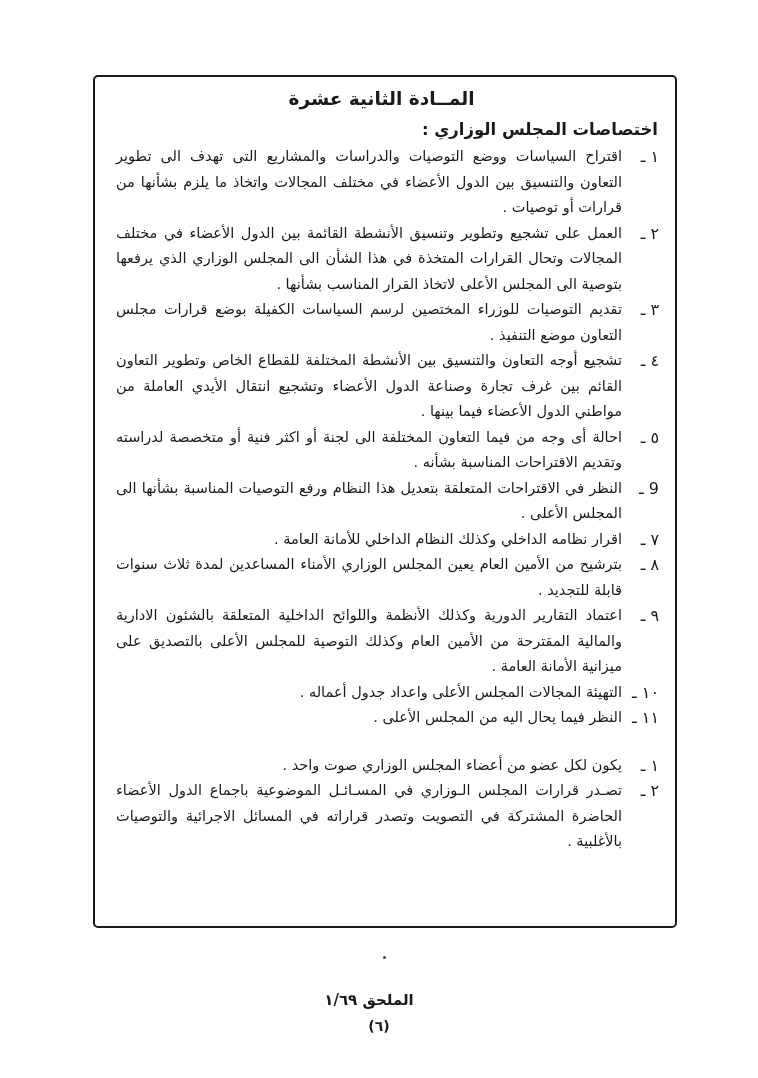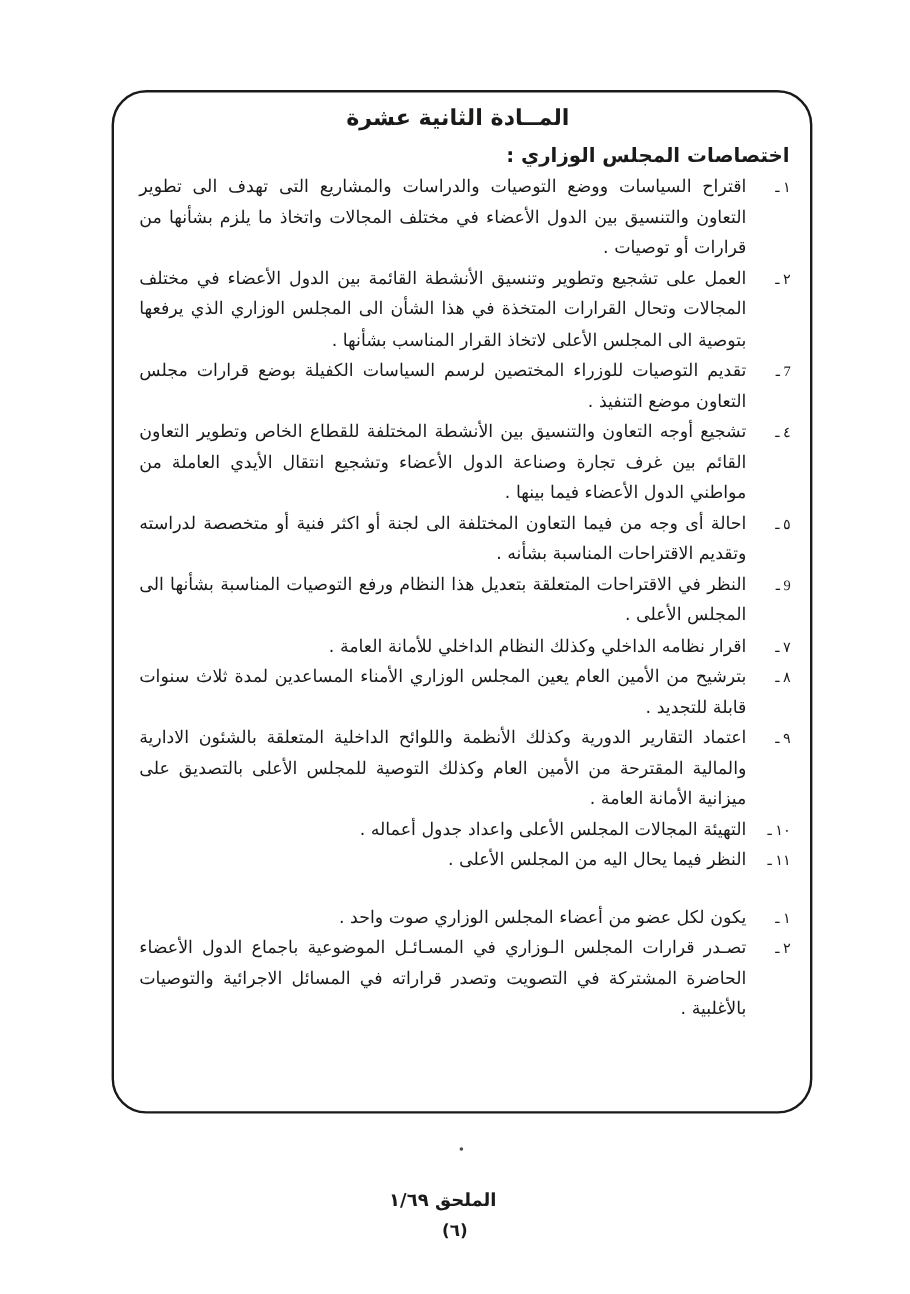--- a/index.html
+++ b/index.html
@@ -9,21 +9,21 @@
     font-family: "DejaVu Sans", sans-serif;
     color: var(--ink, #1c1a18);
   }
   body { position: relative; overflow: hidden; }
 
   .frame {
     position: absolute;
     left: 93px; top: 75px;
     width: 584px; height: 853px;
     border: 2px solid var(--ink, #1c1a18);
-    border-radius: 29px;
+    border-radius: 5px;
     padding: 8px 16px 8px 9px;
     direction: rtl;
     overflow: hidden;
   }
 
   .article-title {
     text-align: center;
     font-size: 18.5px;
     font-weight: bold;
     margin-top: 3px;
@@ -40,22 +40,21 @@
   .items { width: 100%; }
   .item {
     display: flex;
     align-items: flex-start;
     font-size: 14.5px;
     line-height: 25.5px;
   }
   .num {
     flex: 0 0 37px;
     white-space: nowrap;
-    font-size: 12px;
-    font-family: Liberation Serif, serif;
+    font-size: 16px;
   }
   .txt {
     flex: 1;
     text-align: justify;
     text-justify: inter-word;
     margin-left: 12px;
   }
 
   .stray-mark {
     position: absolute;
@@ -94,21 +93,21 @@
     <div class="items">
       <div class="item">
         <span class="num">١ ـ</span>
         <span class="txt">اقتراح السياسات ووضع التوصيات والدراسات والمشاريع التى تهدف الى تطوير التعاون والتنسيق بين الدول الأعضاء في مختلف المجالات واتخاذ ما يلزم بشأنها من قرارات أو توصيات .</span>
       </div>
       <div class="item">
         <span class="num">٢ ـ</span>
         <span class="txt">العمل على تشجيع وتطوير وتنسيق الأنشطة القائمة بين الدول الأعضاء في مختلف المجالات وتحال القرارات المتخذة في هذا الشأن الى المجلس الوزاري الذي يرفعها بتوصية الى المجلس الأعلى لاتخاذ القرار المناسب بشأنها .</span>
       </div>
       <div class="item">
-        <span class="num">7 ـ</span>
+        <span class="num">٣ ـ</span>
         <span class="txt">تقديم التوصيات للوزراء المختصين لرسم السياسات الكفيلة بوضع قرارات مجلس التعاون موضع التنفيذ .</span>
       </div>
       <div class="item">
         <span class="num">٤ ـ</span>
         <span class="txt">تشجيع أوجه التعاون والتنسيق بين الأنشطة المختلفة للقطاع الخاص وتطوير التعاون القائم بين غرف تجارة وصناعة الدول الأعضاء وتشجيع انتقال الأيدي العاملة من مواطني الدول الأعضاء فيما بينها .</span>
       </div>
       <div class="item">
         <span class="num">٥ ـ</span>
         <span class="txt">احالة أى وجه من فيما التعاون المختلفة الى لجنة أو اكثر فنية أو متخصصة لدراسته وتقديم الاقتراحات المناسبة بشأنه .</span>
       </div>

